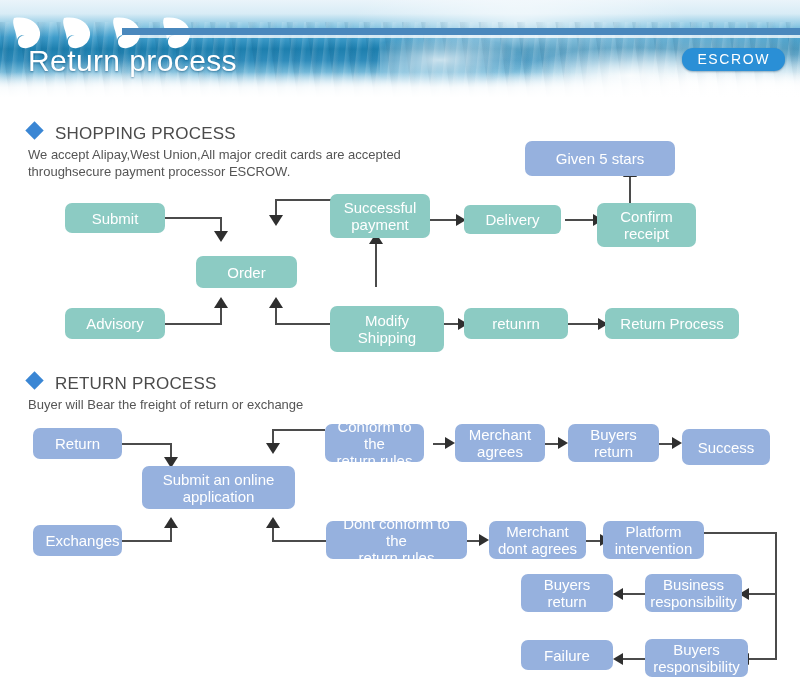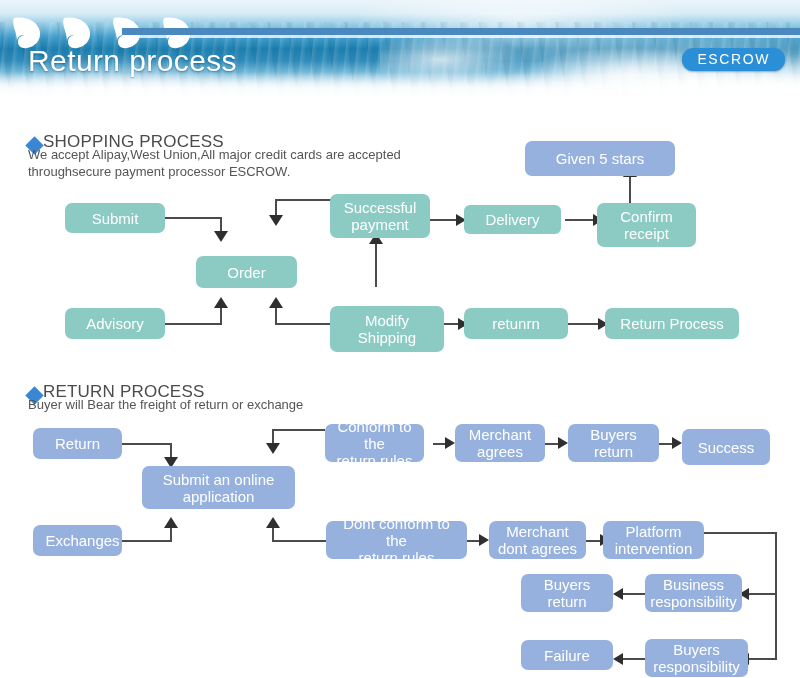--- a/index.html
+++ b/index.html
@@ -111,23 +111,22 @@
     letter-spacing: 1.6px;
     padding: 3px 15px 4px 15px;
     border-radius: 11px;
     box-shadow: 0 1px 2px rgba(0,50,90,0.35);
   }
 
   
   .section-head {
     position: absolute;
     display: flex;
-    align-items: flex-end;
-    gap: 2px;
-    margin-top: 8px;
+    align-items: flex-start;
+    gap: 14px;
   }
   .diamond {
     width: 13px; height: 13px;
     background: #3a86d4;
     transform: rotate(45deg);
     flex: none;
   }
   .section-title {
     font-size: 17px;
     color: #4b4b4b;

